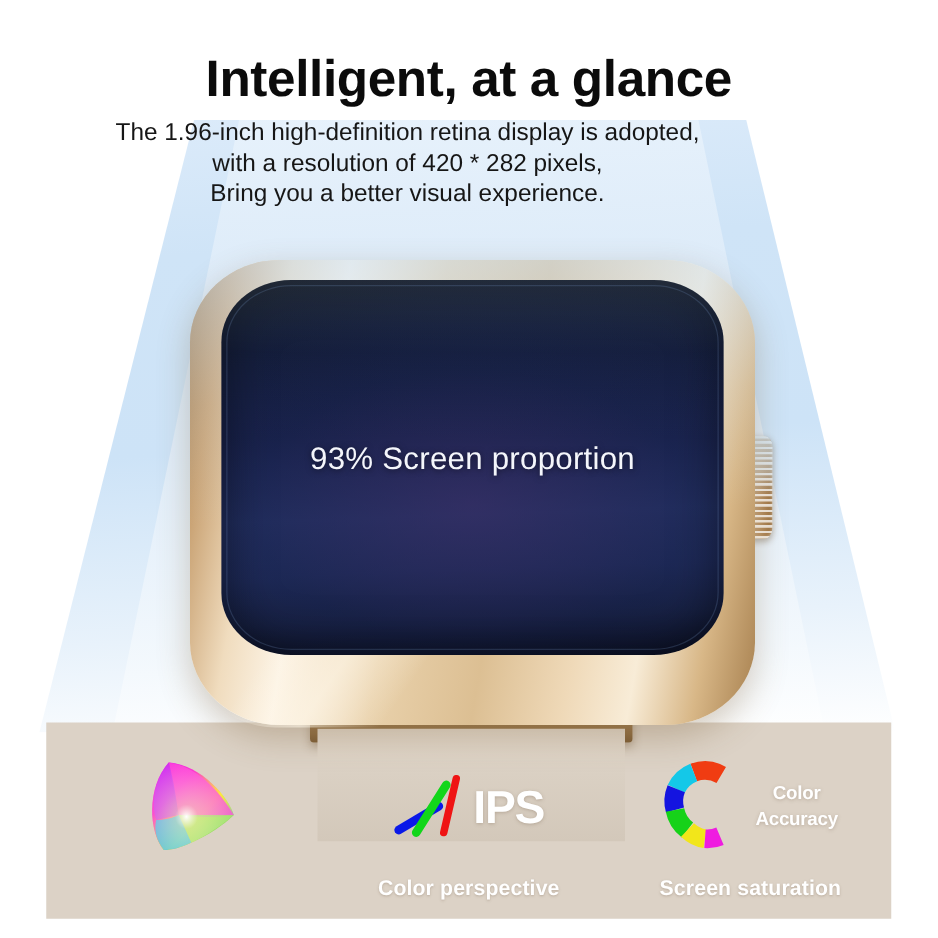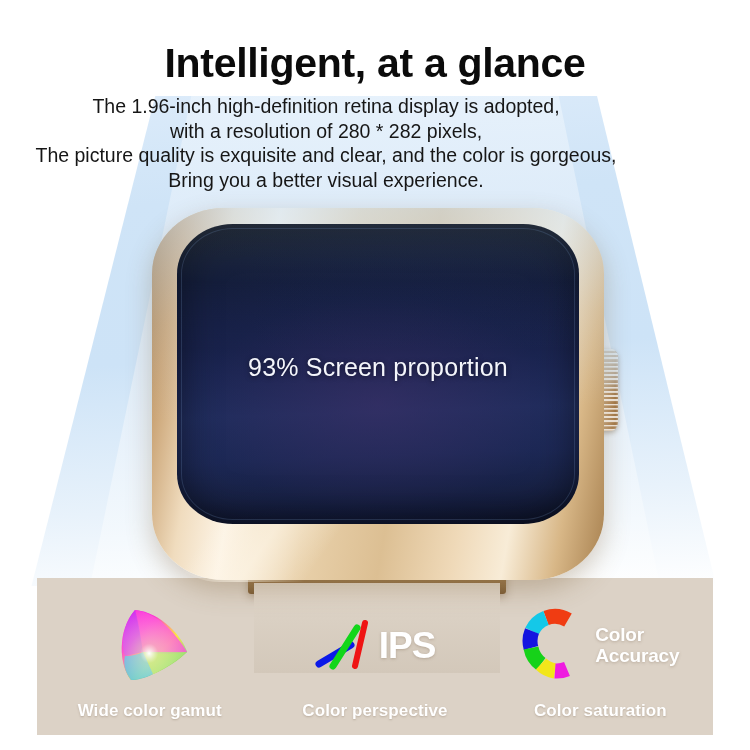--- a/index.html
+++ b/index.html
@@ -135,39 +135,38 @@
     text-shadow:0 1px 2px rgba(120,100,80,.35);
   }
   .ficon svg{display:block;margin:0 auto;}
   .ips-row{display:flex;align-items:center;justify-content:center;gap:2px;height:86px;}
   .ips-text{
     font-size:37px;font-weight:bold;color:#fff;letter-spacing:-1px;
     text-shadow:0 1px 3px rgba(120,100,80,.35);line-height:1;
   }
   .acc-row{display:flex;align-items:center;justify-content:center;gap:6px;height:86px;}
   .acc-text{
-    font-size:19px;font-weight:bold;color:#fff;line-height:21px;
-    text-align:left;letter-spacing:-.2px;
+    font-size:15px;font-weight:bold;color:#fff;line-height:21px;
+    text-align:center;letter-spacing:-.2px;
     text-shadow:0 1px 3px rgba(120,100,80,.35);
   }
 </style>
 </head>
 <body>
 
 <div id="page">
 
   <div class="spotlight"></div>
   <div class="spotlight inner"></div>
 
   <div class="headline">Intelligent, at a glance</div>
 
   <div class="copy">
     <div class="ln">The 1.96-inch high-definition retina display is adopted,</div>
-    <div class="ln">with a resolution of 280 * 282 pixels,</div>
-    <div class="ln">The picture quality is exquisite and clear, and the color is gorgeous,</div>
+    <div class="ln">with a resolution of 420 * 282 pixels,</div>
     <div class="ln">Bring you a better visual experience.</div>
   </div>
 
   <div class="band"></div>
 
   <div class="watch-wrap">
     <div class="lug"></div>
     <div class="strap"></div>
     <div class="crown"></div>
     <div class="case"></div>
@@ -201,21 +200,20 @@
           <g transform="translate(6,6)">
             <path d="M22 2 C 48 4, 70 30, 74 44 C 58 58, 34 72, 18 72 C 6 58, 4 22, 22 2 Z" fill="url(#cie1)"></path>
             <path d="M22 2 C 44 5, 62 24, 74 44 C 60 46, 44 46, 30 44 Z" fill="#ff2bd6" opacity=".82"></path>
             <path d="M74 44 C 66 52, 54 60, 40 66 C 36 58, 32 50, 30 44 Z" fill="#8fe04a" opacity=".80"></path>
             <path d="M40 66 C 32 70, 24 72, 18 72 C 12 64, 10 56, 12 48 C 20 48, 26 46, 30 44 Z" fill="#19b8f2" opacity=".80"></path>
             <path d="M12 48 C 8 36, 10 16, 22 2 C 26 16, 28 32, 30 44 Z" fill="#c41ff0" opacity=".72"></path>
             <path d="M22 2 C 48 4, 70 30, 74 44 C 58 58, 34 72, 18 72 C 6 58, 4 22, 22 2 Z" fill="url(#cieg)"></path>
           </g>
         </svg>
       </div>
-      <div class="flabel">Wide color gamut</div>
     </div>
 
     <div class="feature">
       <div class="ficon">
         <div class="ips-row">
           <span>
             <svg width="62" height="62" viewBox="0 0 62 62">
               <line x1="4" y1="50" x2="36" y2="31" stroke="#0a18e8" stroke-width="7" stroke-linecap="round"></line>
               <line x1="18" y1="52" x2="42" y2="14" stroke="#12d61a" stroke-width="7" stroke-linecap="round"></line>
               <line x1="40" y1="52" x2="50" y2="9" stroke="#ef1414" stroke-width="6" stroke-linecap="round"></line>
@@ -241,18 +239,18 @@
                 <path d="M34 63 A26 26 0 0 0 46 61" stroke="#ef1ce0"></path>
               </g>
             </svg>
           </span>
           <span class="acc-text">
             <span>Color</span><br>
             <span>Accuracy</span>
           </span>
         </div>
       </div>
-      <div class="flabel">Color saturation</div>
+      <div class="flabel">Screen saturation</div>
     </div>
 
   </div>
 
 </div>
 
 </body></html>

